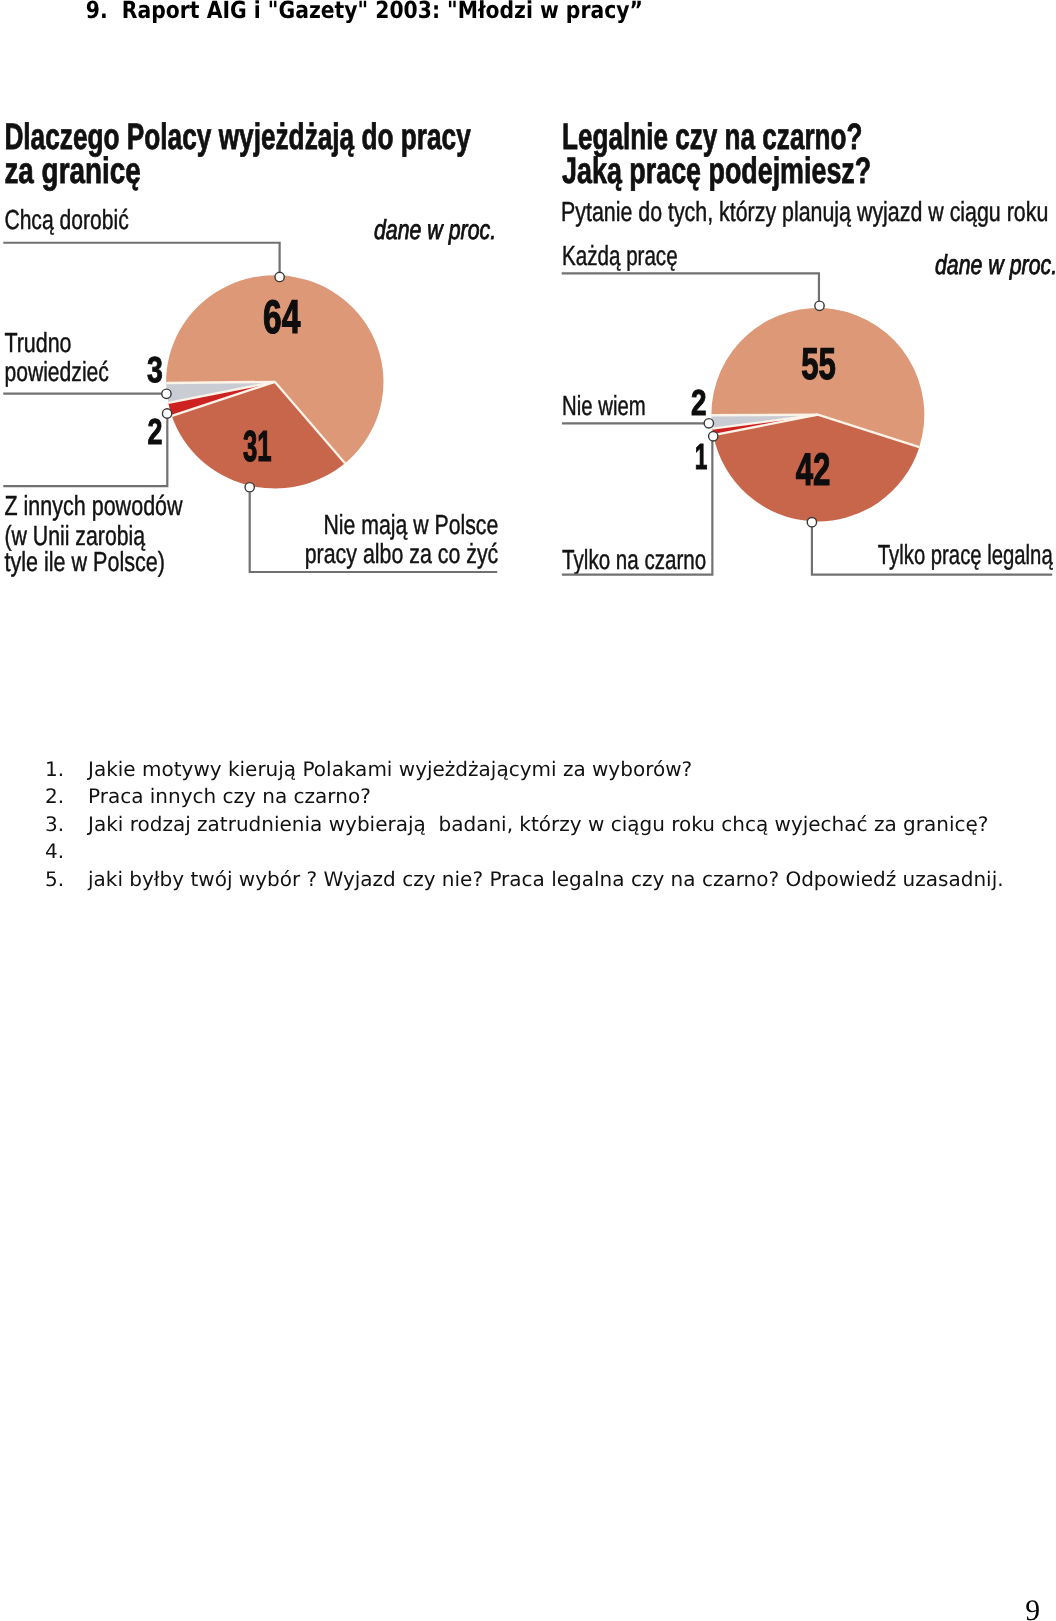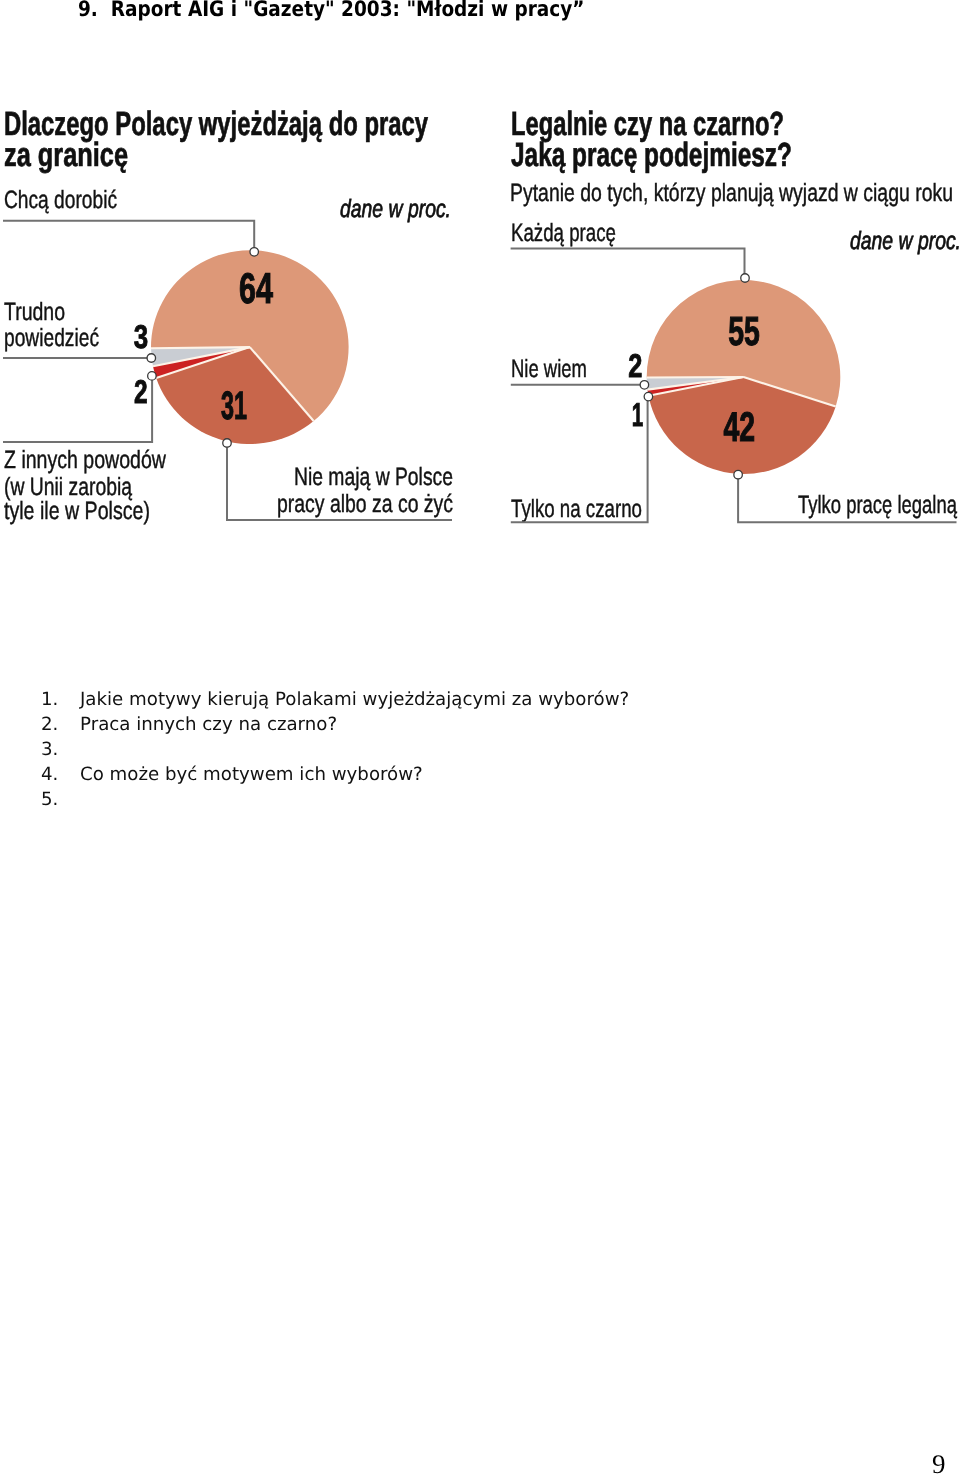--- a/index.html
+++ b/index.html
@@ -117,23 +117,24 @@
     <div class="q-row">
       <span class="q-num">1.</span>
       <span class="q-text">Jakie motywy kierują Polakami wyjeżdżającymi za wyborów?</span>
     </div>
     <div class="q-row">
       <span class="q-num">2.</span>
       <span class="q-text">Praca innych czy na czarno?</span>
     </div>
     <div class="q-row">
       <span class="q-num">3.</span>
+      <span class="q-text">Jaki rodzaj zatrudnienia wybierają  badani, którzy w ciągu roku chcą wyjechać za granicę?</span>
     </div>
     <div class="q-row">
       <span class="q-num">4.</span>
-      <span class="q-text">Co może być motywem ich wyborów?</span>
     </div>
     <div class="q-row">
       <span class="q-num">5.</span>
+      <span class="q-text">jaki byłby twój wybór ? Wyjazd czy nie? Praca legalna czy na czarno? Odpowiedź uzasadnij.</span>
     </div>
   </div>
 
 <div id="page-number">9</div>
 
 </body></html>

